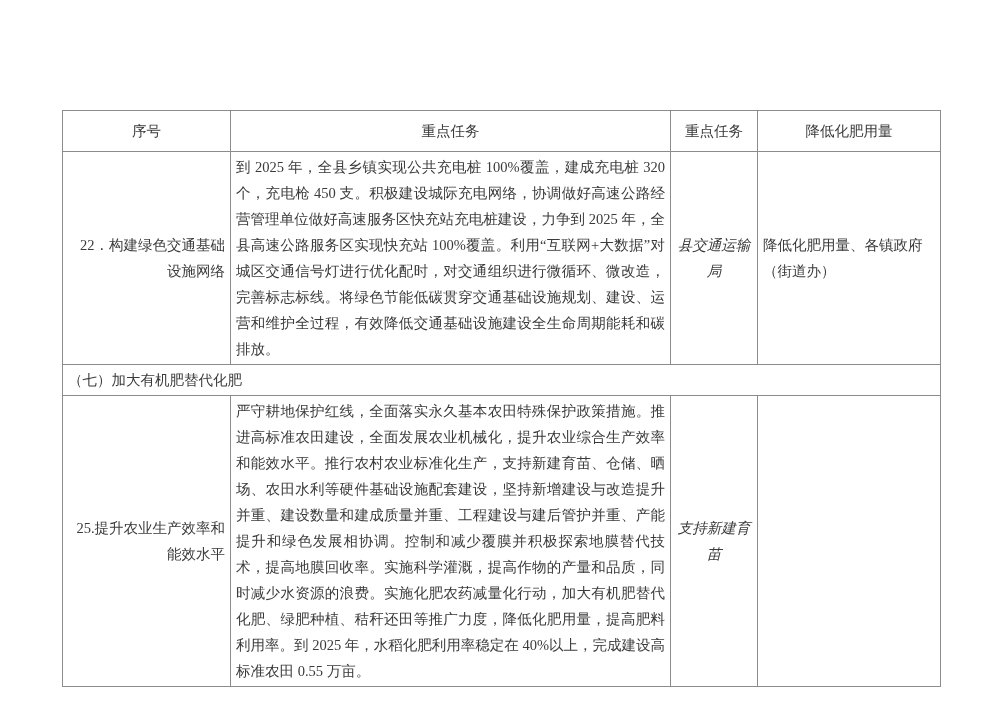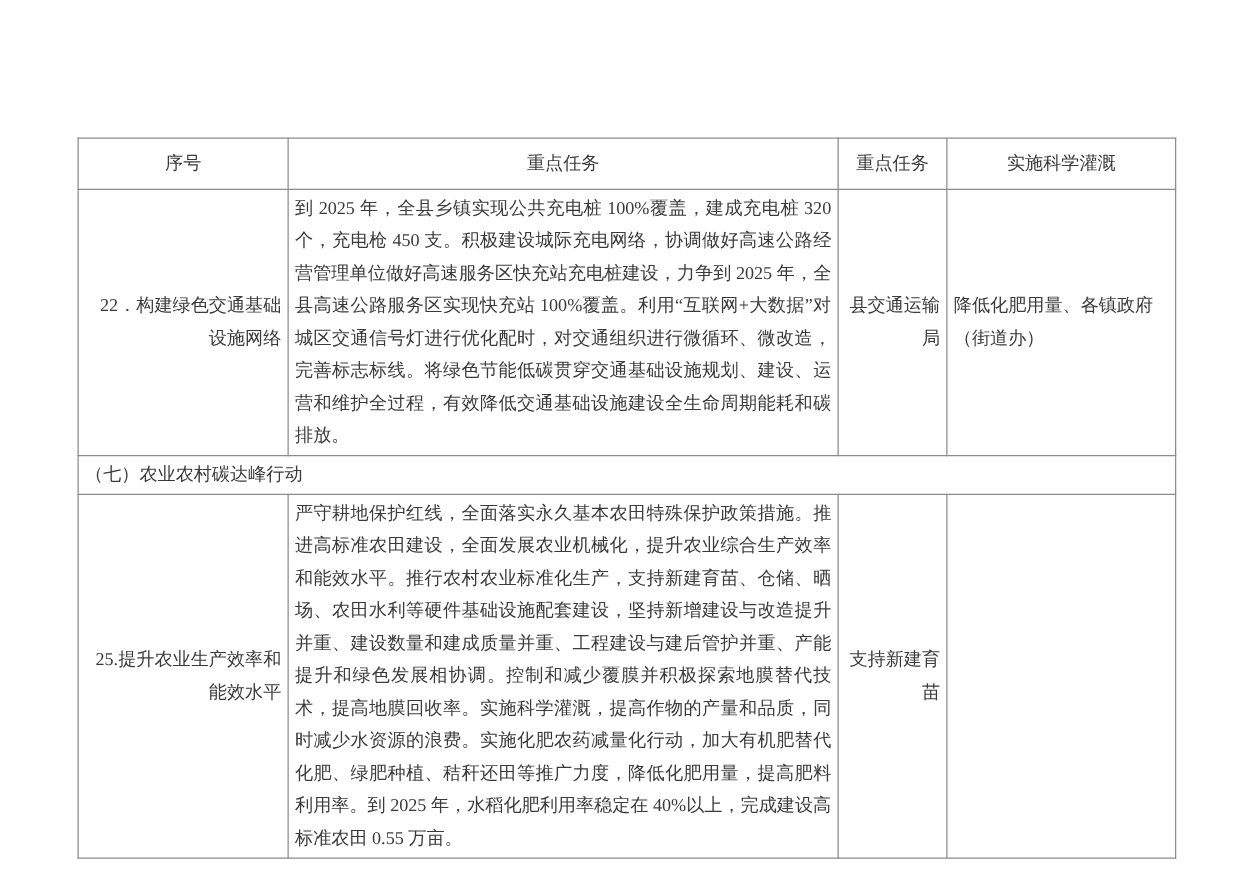--- a/index.html
+++ b/index.html
@@ -44,23 +44,24 @@
     padding-left: 6px;
     padding-right: 4px;
   }
   td.task-cell {
     text-align: justify;
     text-align-last: left;
     padding-left: 6px;
     padding-right: 5px;
   }
   td.lead-cell {
-    text-align: right;
+    text-align: center;
     padding-left: 2px;
     padding-right: 2px;
+    font-style: italic;
   }
   td.participants-cell {
     text-align: left;
     padding-left: 5px;
     padding-right: 4px;
   }
   td.section-cell {
     text-align: left;
     height: 26px;
     line-height: 24px;
@@ -79,30 +80,30 @@
       <col style="width:168px">
       <col style="width:440px">
       <col style="width:87px">
       <col style="width:183px">
     </colgroup>
     <tbody>
         <tr class="header-row">
       <th class="head-cell">序号</th>
       <th class="head-cell">重点任务</th>
       <th class="head-cell">重点任务</th>
-      <th class="head-cell">实施科学灌溉</th>
+      <th class="head-cell">降低化肥用量</th>
     </tr>
     <tr class="row-22">
       <td class="serial-cell">22．构建绿色交通基础设施网络</td>
       <td class="task-cell">到 2025 年，全县乡镇实现公共充电桩 100%覆盖，建成充电桩 320 个，充电枪 450 支。积极建设城际充电网络，协调做好高速公路经营管理单位做好高速服务区快充站充电桩建设，力争到 2025 年，全县高速公路服务区实现快充站 100%覆盖。利用“互联网+大数据”对城区交通信号灯进行优化配时，对交通组织进行微循环、微改造，完善标志标线。将绿色节能低碳贯穿交通基础设施规划、建设、运营和维护全过程，有效降低交通基础设施建设全生命周期能耗和碳排放。</td>
       <td class="lead-cell">县交通运输局</td>
       <td class="participants-cell">降低化肥用量、各镇政府（街道办）</td>
     </tr>
     <tr class="section-row">
-      <td class="section-cell" colspan="4">（七）农业农村碳达峰行动</td>
+      <td class="section-cell" colspan="4">（七）加大有机肥替代化肥</td>
     </tr>
     <tr class="row-23">
       <td class="serial-cell">25.提升农业生产效率和能效水平</td>
       <td class="task-cell">严守耕地保护红线，全面落实永久基本农田特殊保护政策措施。推进高标准农田建设，全面发展农业机械化，提升农业综合生产效率和能效水平。推行农村农业标准化生产，支持新建育苗、仓储、晒场、农田水利等硬件基础设施配套建设，坚持新增建设与改造提升并重、建设数量和建成质量并重、工程建设与建后管护并重、产能提升和绿色发展相协调。控制和减少覆膜并积极探索地膜替代技术，提高地膜回收率。实施科学灌溉，提高作物的产量和品质，同时减少水资源的浪费。实施化肥农药减量化行动，加大有机肥替代化肥、绿肥种植、秸秆还田等推广力度，降低化肥用量，提高肥料利用率。到 2025 年，水稻化肥利用率稳定在 40%以上，完成建设高标准农田 0.55 万亩。</td>
       <td class="lead-cell">支持新建育苗</td>
       <td class="participants-cell"></td>
     </tr>
   </tbody>
     </table>
 </div>

